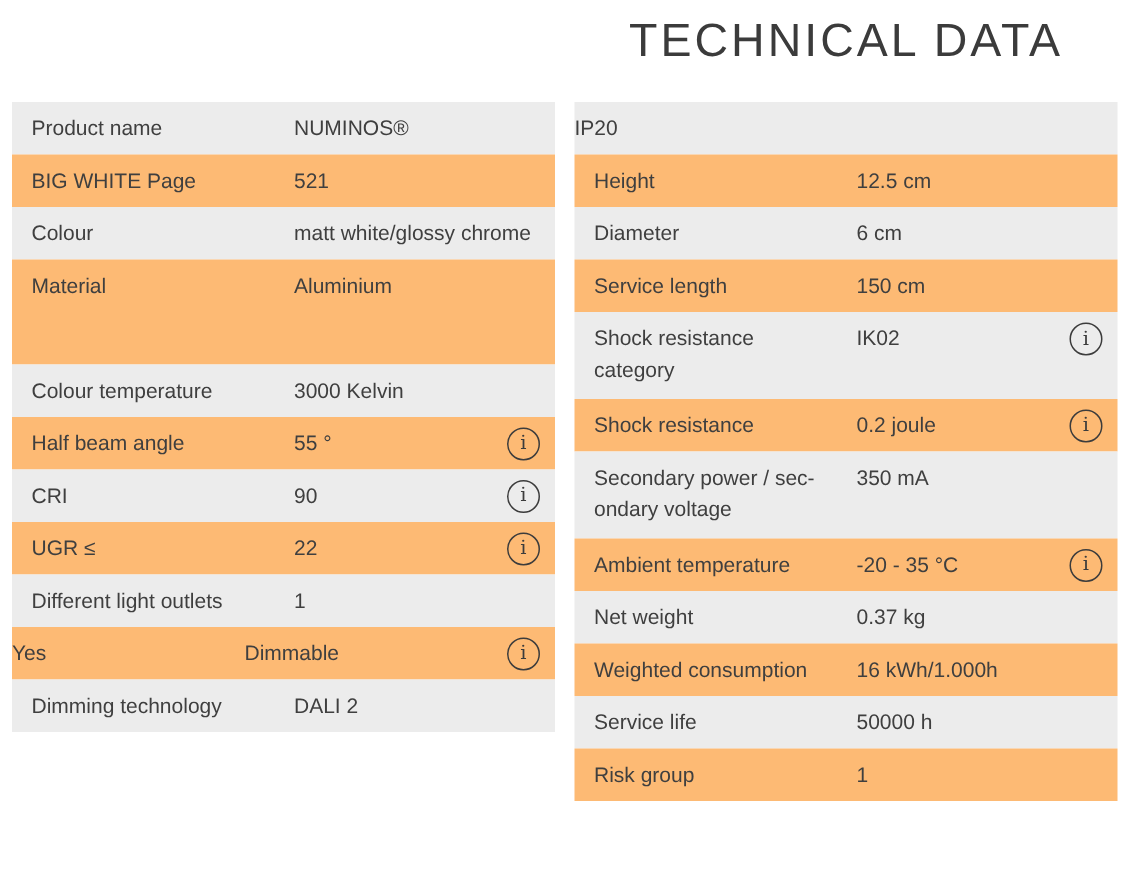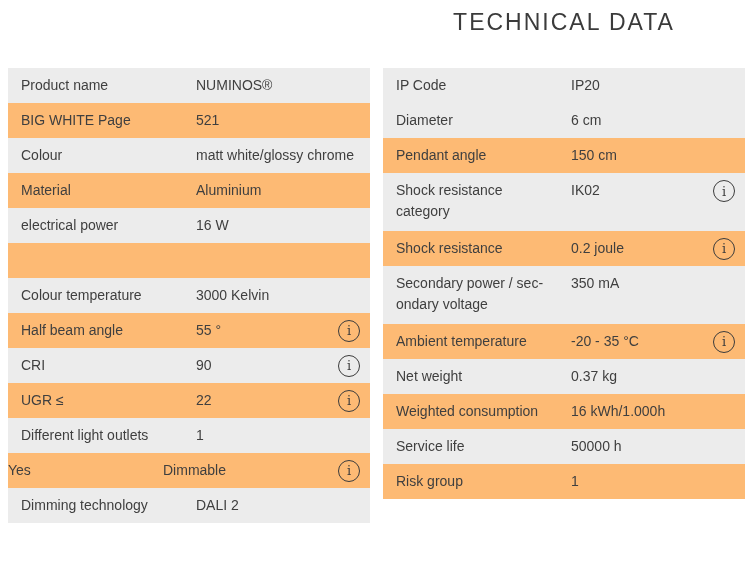--- a/index.html
+++ b/index.html
@@ -15,21 +15,21 @@
     background: #ffffff;
     overflow: hidden;
   }
   .title {
     position: absolute;
     top: 9px;
     left: 383px;
     width: 362px;
     margin: 0;
     text-align: center;
-    font-size: 23px;
+    font-size: 31px;
     font-weight: 300;
     letter-spacing: 2px;
     color: #3b3b3b;
     white-space: nowrap;
   }
   .table {
     position: absolute;
     top: 68px;
     width: 362px;
   }
@@ -97,24 +97,20 @@
         <div class="cell value">521</div>
       </div>
       <div class="row shade">
         <div class="cell label">Colour</div>
         <div class="cell value">matt white/glossy chrome</div>
       </div>
       <div class="row plain">
         <div class="cell label">Material</div>
         <div class="cell value">Aluminium</div>
       </div>
-      <div class="row shade">
-        <div class="cell label">electrical power</div>
-        <div class="cell value">16 W</div>
-      </div>
       <div class="row plain">
       </div>
       <div class="row shade">
         <div class="cell label">Colour temperature</div>
         <div class="cell value">3000 Kelvin</div>
       </div>
       <div class="row plain">
         <div class="cell label">Half beam angle</div>
         <div class="cell value">55 °</div>
         <span class="info-icon">i</span>
@@ -138,29 +134,32 @@
         <div class="cell label">Dimmable</div>
         <span class="info-icon">i</span>
       </div>
       <div class="row shade">
         <div class="cell label">Dimming technology</div>
         <div class="cell value">DALI 2</div>
       </div>
     </div>
   <div class="table right" id="table-right">
       <div class="row shade">
-        <div class="cell label">IP Code</div>
         <div class="cell value">IP20</div>
+      </div>
+      <div class="row plain">
+        <div class="cell label">Height</div>
+        <div class="cell value">12.5 cm</div>
       </div>
       <div class="row shade">
         <div class="cell label">Diameter</div>
         <div class="cell value">6 cm</div>
       </div>
       <div class="row plain">
-        <div class="cell label">Pendant angle</div>
+        <div class="cell label">Service length</div>
         <div class="cell value">150 cm</div>
       </div>
       <div class="row shade tall">
         <div class="cell label">Shock resistance
 category</div>
         <div class="cell value">IK02</div>
         <span class="info-icon">i</span>
       </div>
       <div class="row plain">
         <div class="cell label">Shock resistance</div>

